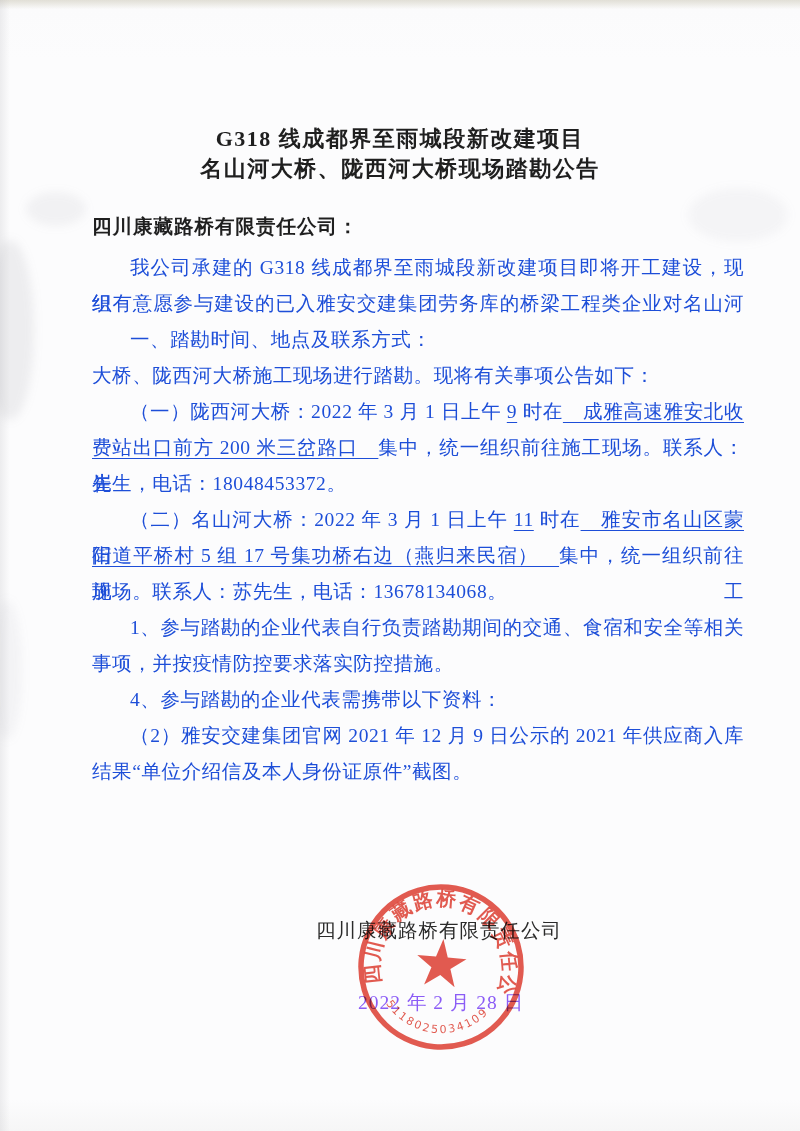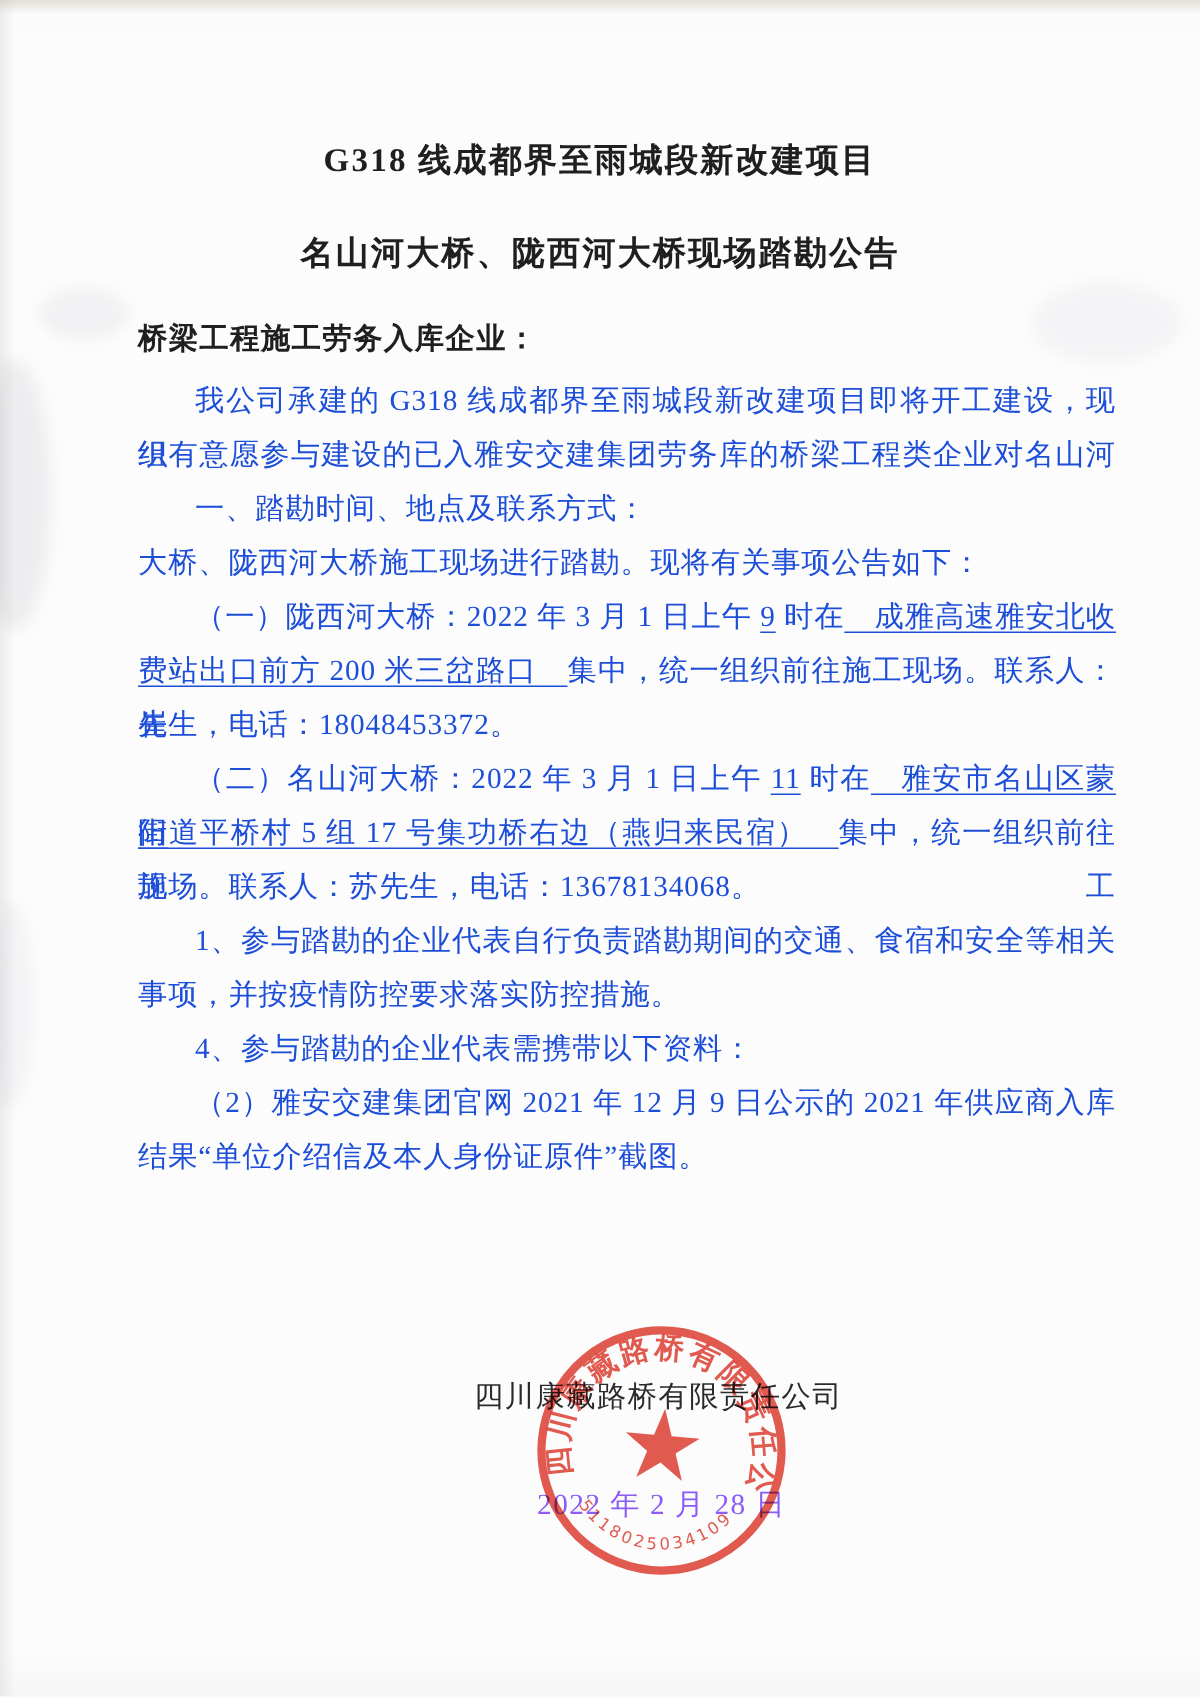--- a/index.html
+++ b/index.html
@@ -24,21 +24,21 @@
   .noise { position:absolute; border-radius:50%; filter:blur(5px); pointer-events:none; }
   .n1 { left:-14px; top:240px; width:48px; height:180px; background:rgba(110,110,120,0.10); }
   .n2 { left:-8px;  top:600px; width:30px; height:140px; background:rgba(110,110,120,0.06); }
   .n3 { left:688px; top:188px; width:100px; height:54px; background:rgba(120,120,130,0.06); }
   .n4 { left:26px;  top:192px; width:60px; height:34px; background:rgba(120,120,130,0.08); }
 
   .title {
     position:absolute; left:0; width:800px; text-align:center;
     font-size:22px; font-weight:700; letter-spacing:1.5px; color:#1f1f1f;
   }
-  .title1 { top:92px; }
+  .title1 { top:124px; }
   .title2 { top:154px; }
 
   .salutation {
     position:absolute; left:92px; top:212px; font-size:19.5px; font-weight:700;
     letter-spacing:1px; line-height:30px; color:#1f1f1f;
   }
 
   .doc-body {
     position:absolute; left:92px; top:250px; width:652px;
     font-size:19.5px; letter-spacing:0.6px; color:#1d4ed8;
@@ -68,21 +68,21 @@
 <div class="edge-top"></div>
 <div class="edge-left"></div>
 <div class="noise n1"></div>
 <div class="noise n2"></div>
 <div class="noise n3"></div>
 <div class="noise n4"></div>
 
 <div class="title title1">G318 线成都界至雨城段新改建项目</div>
 <div class="title title2">名山河大桥、陇西河大桥现场踏勘公告</div>
 
-<div class="salutation">桥梁工程施工劳务入库企业：</div>
+<div class="salutation">四川康藏路桥有限责任公司：</div>
 
 <div class="doc-body">
     <div class="line indent full"><span>我公司承建的 G318 线成都界至雨城段新改建项目即将开工建设，现组</span></div>
     <div class="line full"><span>织有意愿参与建设的已入雅安交建集团劳务库的桥梁工程类企业对名山河</span></div>
     <div class="line indent"><span>一、踏勘时间、地点及联系方式：</span></div>
     <div class="line"><span>大桥、陇西河大桥施工现场进行踏勘。现将有关事项公告如下：</span></div>
     <div class="line indent full"><span>（一）陇西河大桥：2022 年 3 月 1 日上午 </span><span class="u">9</span><span> 时在</span><span class="u">　成雅高速雅安北收</span></div>
     <div class="line full"><span class="u">费站出口前方 200 米三岔路口　</span><span>集中，统一组织前往施工现场。联系人：崔</span></div>
     <div class="line"><span>先生，电话：18048453372。</span></div>
     <div class="line indent full"><span>（二）名山河大桥：2022 年 3 月 1 日上午 </span><span class="u">11</span><span> 时在</span><span class="u">　雅安市名山区蒙阳</span></div>

